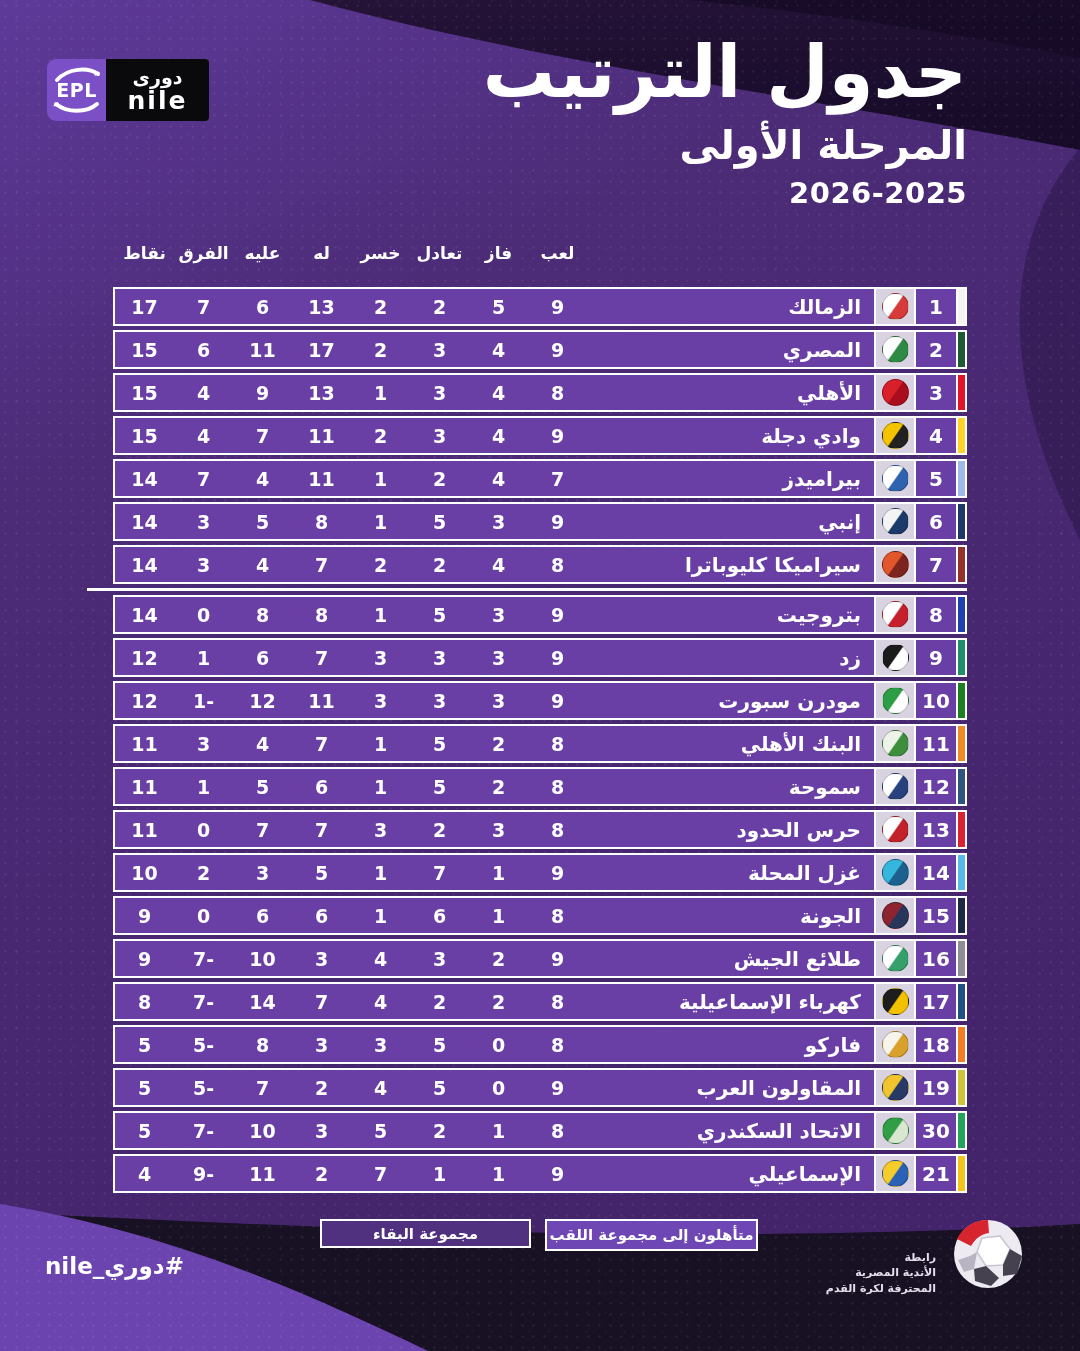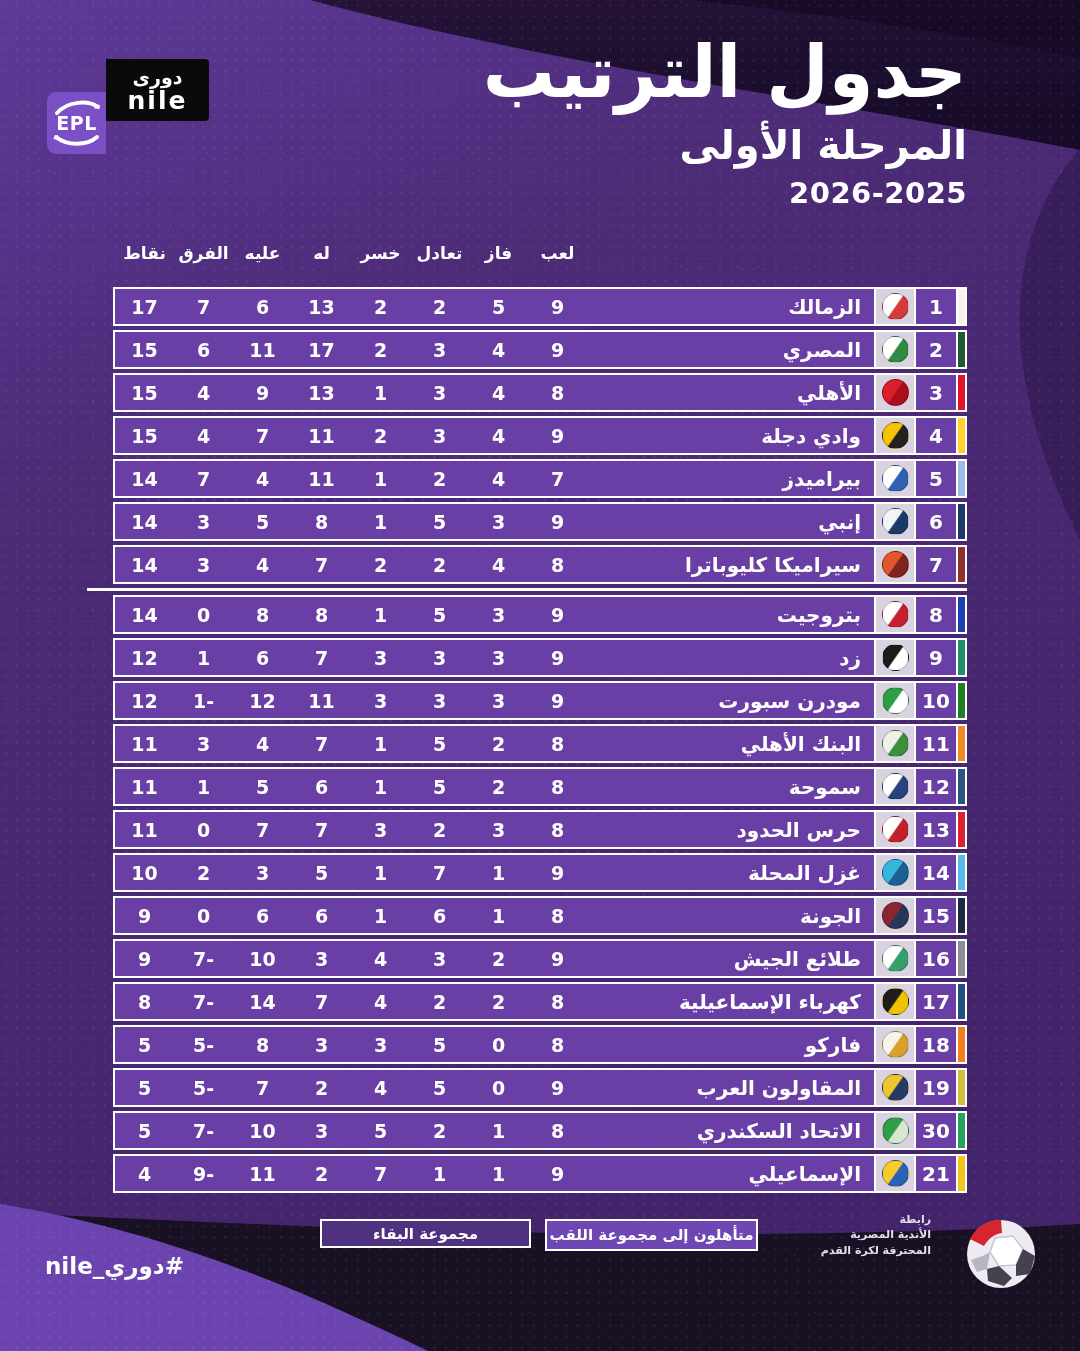--- a/index.html
+++ b/index.html
@@ -19,21 +19,21 @@
       radial-gradient(rgba(255,255,255,.08) 1px, transparent 1.3px);
     background-size: 11px 11px, 19px 19px;
     background-position: 0 0, 7px 11px;
   }
   .content { position:absolute; inset:0; z-index:2; }
 
   
   .brand { position:absolute; left:47px; top:59px; height:62px; display:flex; direction:ltr; }
   .brand-epl {
     width:59px; height:62px; background:#7B50C6; border-radius:9px 0 0 9px;
-    position:relative; display:flex; align-items:center; justify-content:center;margin-top:33px;
+    position:relative; display:flex; align-items:center; justify-content:center;
   }
   .brand-epl svg { position:absolute; inset:0; }
   .brand-epl .epl-txt { font-size:19px; font-weight:bold; letter-spacing:.5px; z-index:1; }
   .brand-nile {
     width:103px; height:62px; background:#0A0A0C; border-radius:0 4px 4px 0;
     display:flex; flex-direction:column; align-items:center; justify-content:center; line-height:1;
   }
   .brand-nile .ar { font-size:19px; font-weight:bold; }
   .brand-nile .en { font-size:25px; font-weight:bold; letter-spacing:2px; margin-top:1px; }
 
@@ -82,21 +82,21 @@
     position:absolute; top:1219px; right:549px; width:211px; height:29px;
     background:#50317F; border:2px solid #fff;
     display:flex; align-items:center; justify-content:center;
     font-size:15px; font-weight:bold;
   }
 
   
   .hashtag {
     position:absolute; left:45px; top:1253px; font-size:23px; font-weight:bold; direction:rtl;
   }
-  .association { position:absolute; right:39px; top:1212px; display:flex; direction:ltr; align-items:flex-start; gap:26px; }
+  .association { position:absolute; right:52px; top:1212px; display:flex; direction:ltr; align-items:flex-end; gap:8px; }
   .association .assoc-text {
     text-align:right; font-size:11px; line-height:1.4; color:#E4DFEC; font-weight:bold;
   }
 </style>
 </head>
 <body>
 
 <svg class="bg" width="1080" height="1351" viewBox="0 0 1080 1351" preserveAspectRatio="none">
   <defs>
     <linearGradient id="gBase" x1="0" y1="0" x2="0.4" y2="1">

